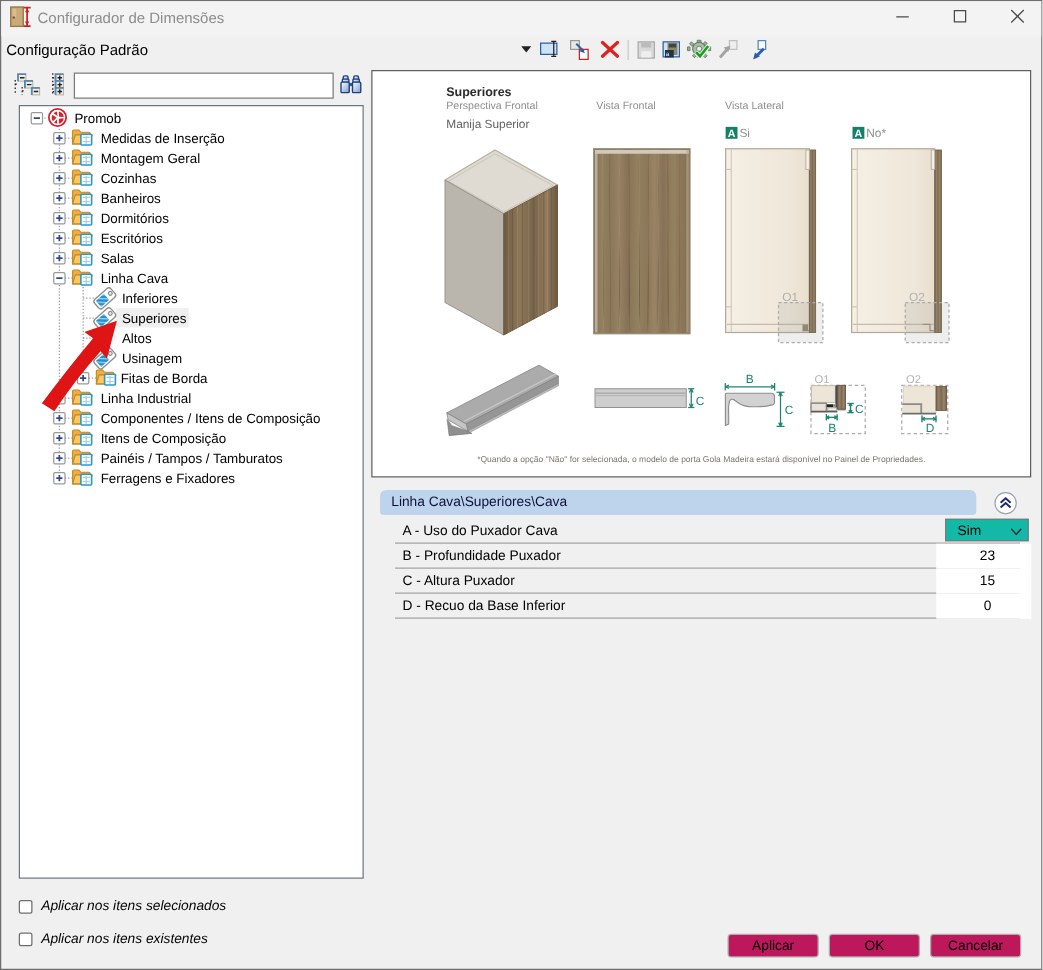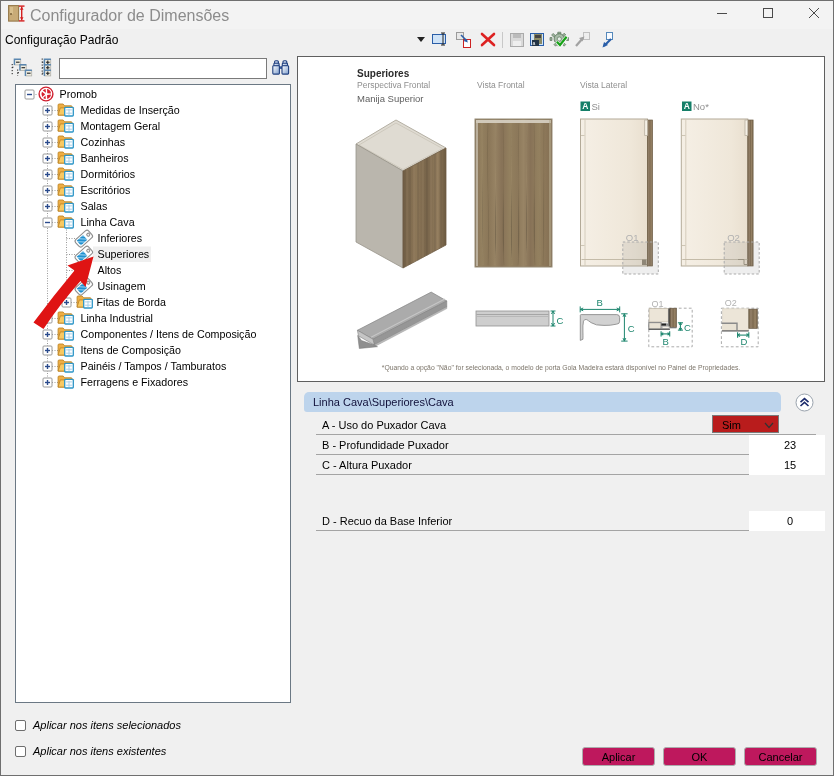--- a/index.html
+++ b/index.html
@@ -2,21 +2,21 @@
 <html><head>
 <meta charset="utf-8">
 <style>
   * { margin:0; padding:0; box-sizing:border-box; }
   html,body { width:834px; height:776px; }
   body { font-family:"Liberation Sans", sans-serif; background:#f0f0f0; position:relative; overflow:hidden; }
   .abs { position:absolute; }
   #win { position:absolute; left:0; top:0; width:834px; height:776px; background:#f0f0f0; border:1px solid #6f6f6f; }
   
   #titlebar { position:absolute; left:1px; top:1px; width:832px; height:28px; background:#f3f3f3; }
-  #title-text { position:absolute; left:30px; top:7px; font-size:16px; color:#8c8c8c; }
+  #title-text { position:absolute; left:30px; top:7px; font-size:12px; color:#8c8c8c; }
   
   #combo-text { position:absolute; left:5px; top:33px; font-size:12px; color:#000; }
   
   #searchbox { position:absolute; left:59px; top:58px; width:208px; height:21px; background:#fff; border:1px solid #7a7a7a; }
   
   #treebox { position:absolute; left:15px; top:84px; width:276px; height:619px; background:#fff; border:1px solid #6b7884; }
   
   #preview { position:absolute; left:297px; top:56px; width:528px; height:326px; background:#fff; border:1px solid #5f5f5f; }
   
   #prophdr { position:absolute; left:304px; top:392px; width:477px; height:20px; background:#bdd4ec; border-radius:5px 5px 3px 3px; }
@@ -528,26 +528,26 @@
     <span class="lbl">A - Uso do Puxador Cava</span>
   </div>
 <div class="prow" style="top:435px;">
     <span class="lbl">B - Profundidade Puxador</span>
     <span class="val">23</span>
   </div>
 <div class="prow" style="top:455px;">
     <span class="lbl">C - Altura Puxador</span>
     <span class="val">15</span>
   </div>
-<div class="prow" style="top:475px;margin-top:36px;">
+<div class="prow" style="top:475px;">
     <span class="lbl">D - Recuo da Base Inferior</span>
     <span class="val">0</span>
   </div>
 
-<div class="abs" style="left:712px; top:415px; width:67px; height:18px; background:#b91c1c; border:1px solid #7a7a7a;">
+<div class="abs" style="left:756px; top:415px; width:67px; height:18px; background:#14b8a6; border:1px solid #7a7a7a;">
   <span class="abs" style="left:9px; top:3px; font-size:11px;">Sim</span>
   <svg class="abs" style="right:4px; top:6px;" width="10" height="7" viewBox="0 0 10 7">
       <path d="M1 1 L5 5.5 L9 1" stroke="#333" stroke-width="1.2" fill="none"></path>
     </svg>
 </div>
 
 <div class="cb" style="top:720px;"></div>
 <div class="cbl" style="top:719px;">Aplicar nos itens selecionados</div>
 <div class="cb" style="top:746px;"></div>
 <div class="cbl" style="top:745px;">Aplicar nos itens existentes</div>

